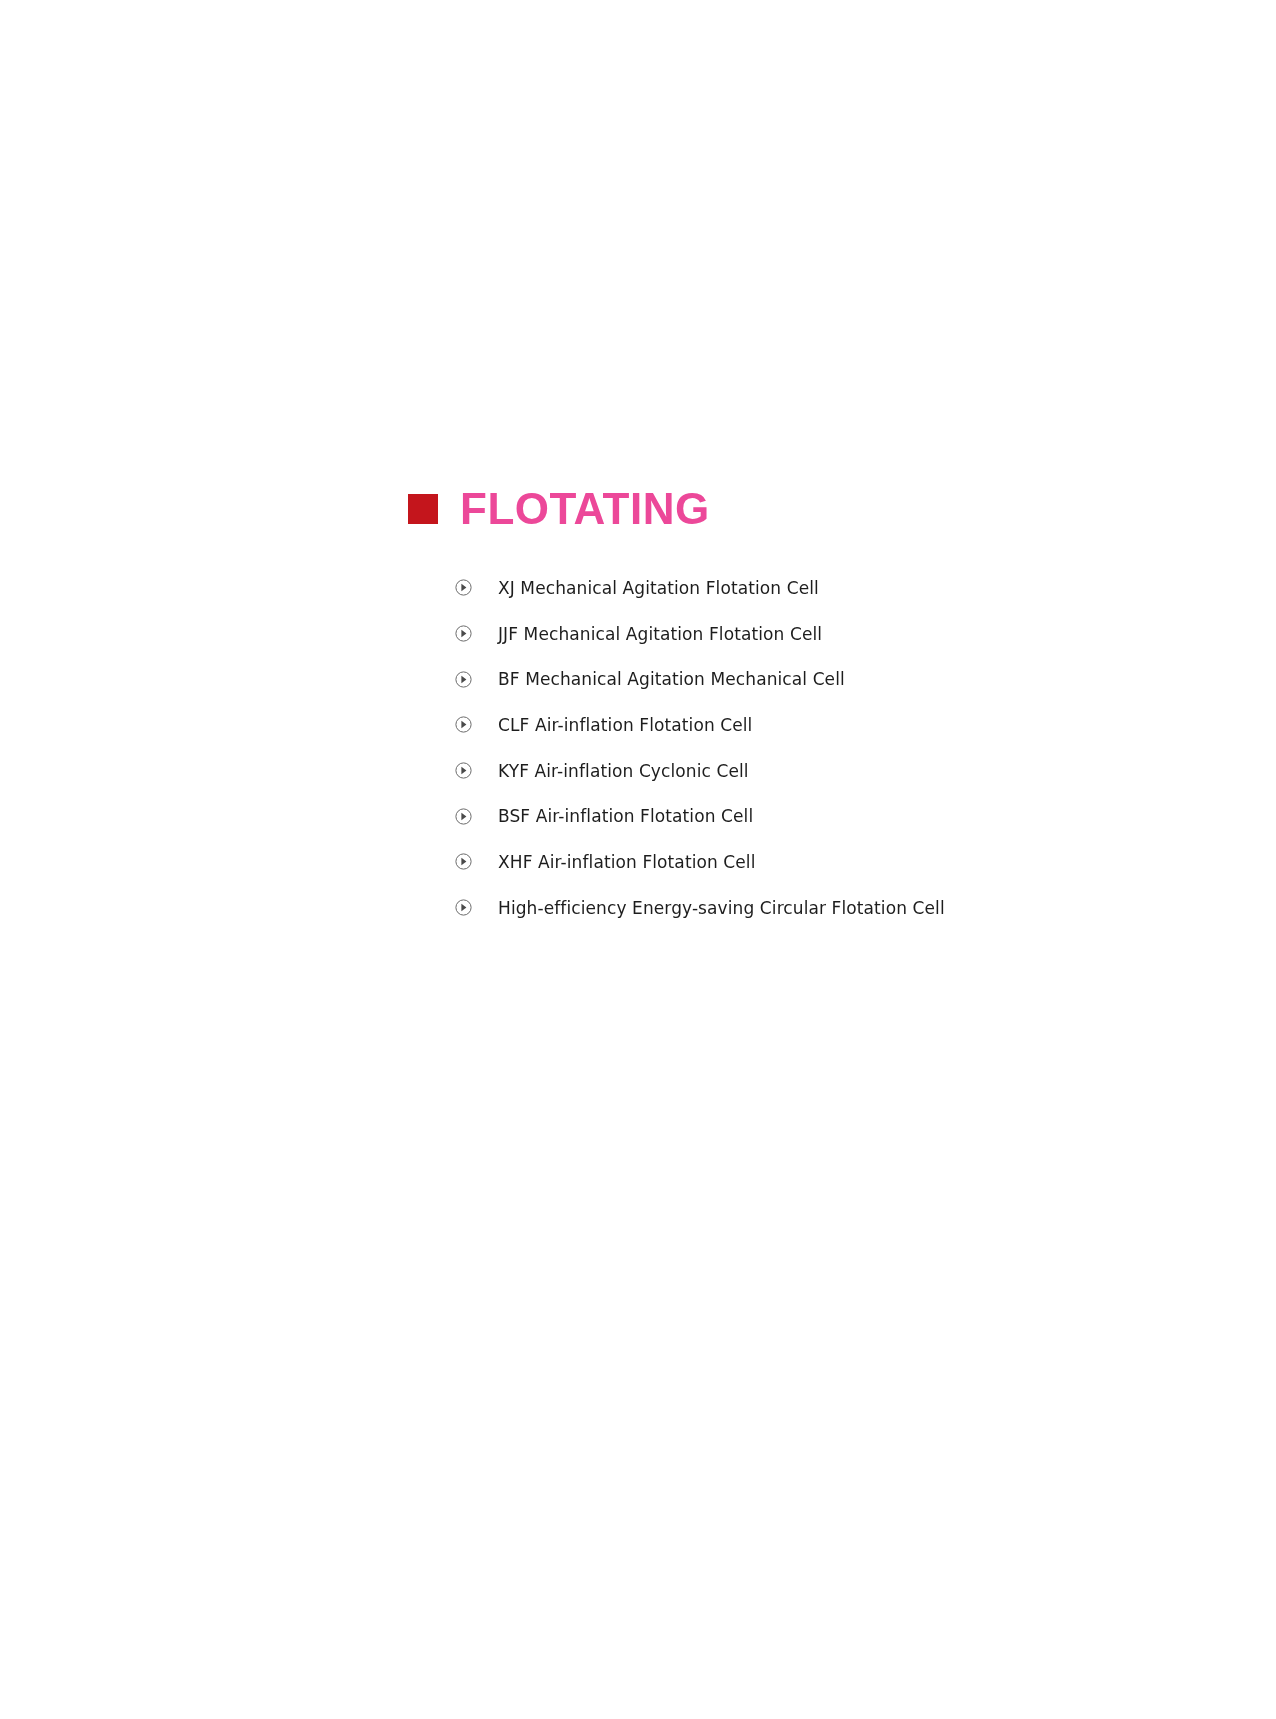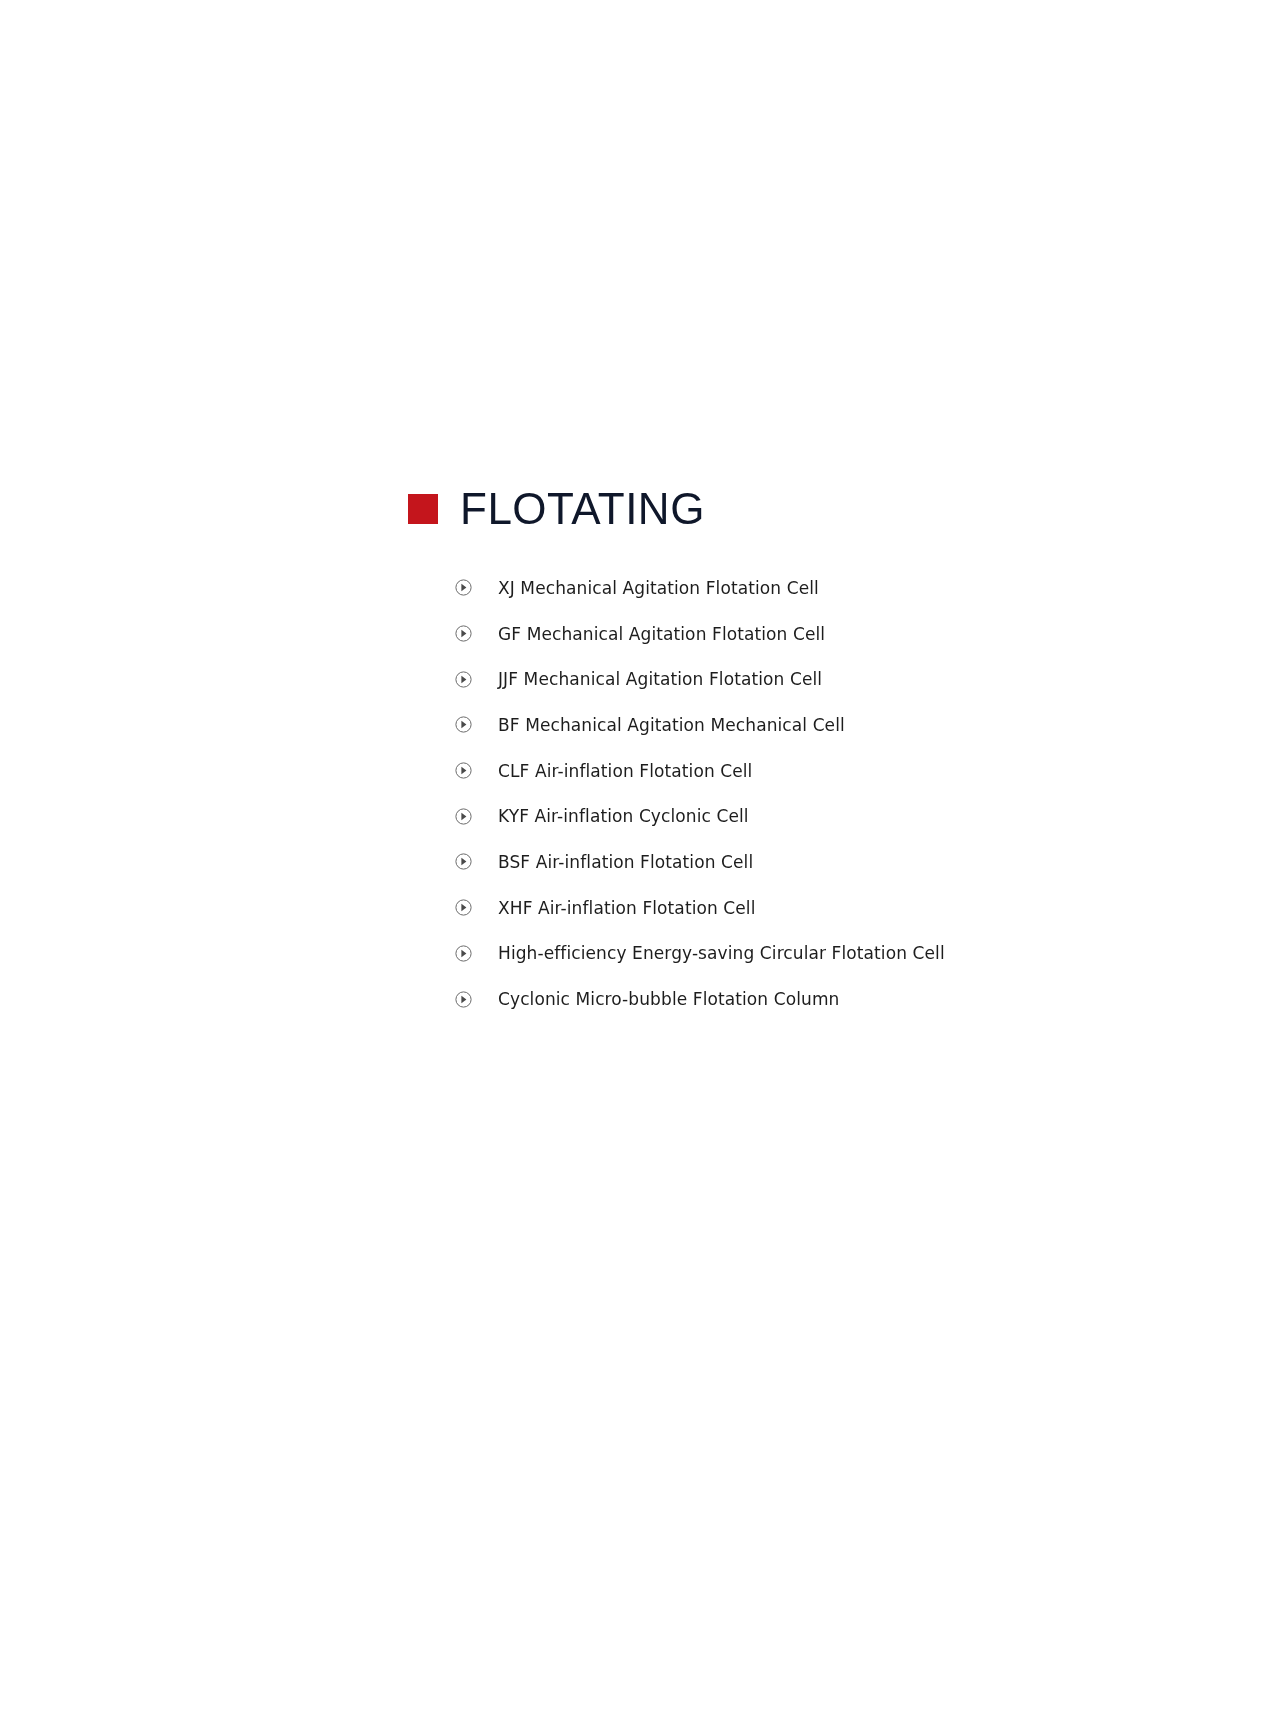--- a/index.html
+++ b/index.html
@@ -39,23 +39,23 @@
   .title-marker {
     width: 30px;
     height: 30px;
     background: #c4151c;
     flex: 0 0 auto;
   }
 
   .title-text {
     font-family: "Liberation Sans", sans-serif;
     font-size: 44px;
-    font-weight: normal;
+    font-weight: bold;
     letter-spacing: 0.5px;
-    color: #0f172a;
+    color: #ec4899;
     line-height: 1;
   }
 
   .list {
     margin: 0;
     padding: 0;
     list-style: none;
   }
 
   .list-item {
@@ -96,27 +96,20 @@
     <ul class="list">
 
       <li class="list-item">
         <svg class="bullet-icon" viewBox="0 0 17 17">
           <circle cx="8.5" cy="8.5" r="7.6" fill="none" stroke="#6b6b6b" stroke-width="1"></circle>
           <path d="M6.4 4.8 L11.4 8.5 L6.4 12.2 Z" fill="#4a4a4a"></path>
         </svg>
         <span class="item-label">XJ Mechanical Agitation Flotation Cell</span>
       </li>
 
-      <li class="list-item">
-        <svg class="bullet-icon" viewBox="0 0 17 17">
-          <circle cx="8.5" cy="8.5" r="7.6" fill="none" stroke="#6b6b6b" stroke-width="1"></circle>
-          <path d="M6.4 4.8 L11.4 8.5 L6.4 12.2 Z" fill="#4a4a4a"></path>
-        </svg>
-        <span class="item-label">GF Mechanical Agitation Flotation Cell</span>
-      </li>
 
 
       <li class="list-item">
         <svg class="bullet-icon" viewBox="0 0 17 17">
           <circle cx="8.5" cy="8.5" r="7.6" fill="none" stroke="#6b6b6b" stroke-width="1"></circle>
           <path d="M6.4 4.8 L11.4 8.5 L6.4 12.2 Z" fill="#4a4a4a"></path>
         </svg>
         <span class="item-label">JJF Mechanical Agitation Flotation Cell</span>
       </li>
 
@@ -163,23 +156,16 @@
       </li>
 
       <li class="list-item">
         <svg class="bullet-icon" viewBox="0 0 17 17">
           <circle cx="8.5" cy="8.5" r="7.6" fill="none" stroke="#6b6b6b" stroke-width="1"></circle>
           <path d="M6.4 4.8 L11.4 8.5 L6.4 12.2 Z" fill="#4a4a4a"></path>
         </svg>
         <span class="item-label">High-efficiency Energy-saving Circular Flotation Cell</span>
       </li>
 
-      <li class="list-item">
-        <svg class="bullet-icon" viewBox="0 0 17 17">
-          <circle cx="8.5" cy="8.5" r="7.6" fill="none" stroke="#6b6b6b" stroke-width="1"></circle>
-          <path d="M6.4 4.8 L11.4 8.5 L6.4 12.2 Z" fill="#4a4a4a"></path>
-        </svg>
-        <span class="item-label">Cyclonic Micro-bubble Flotation Column</span>
-      </li>
 
     </ul>
   </div>
 </div>
 
 </body></html>

